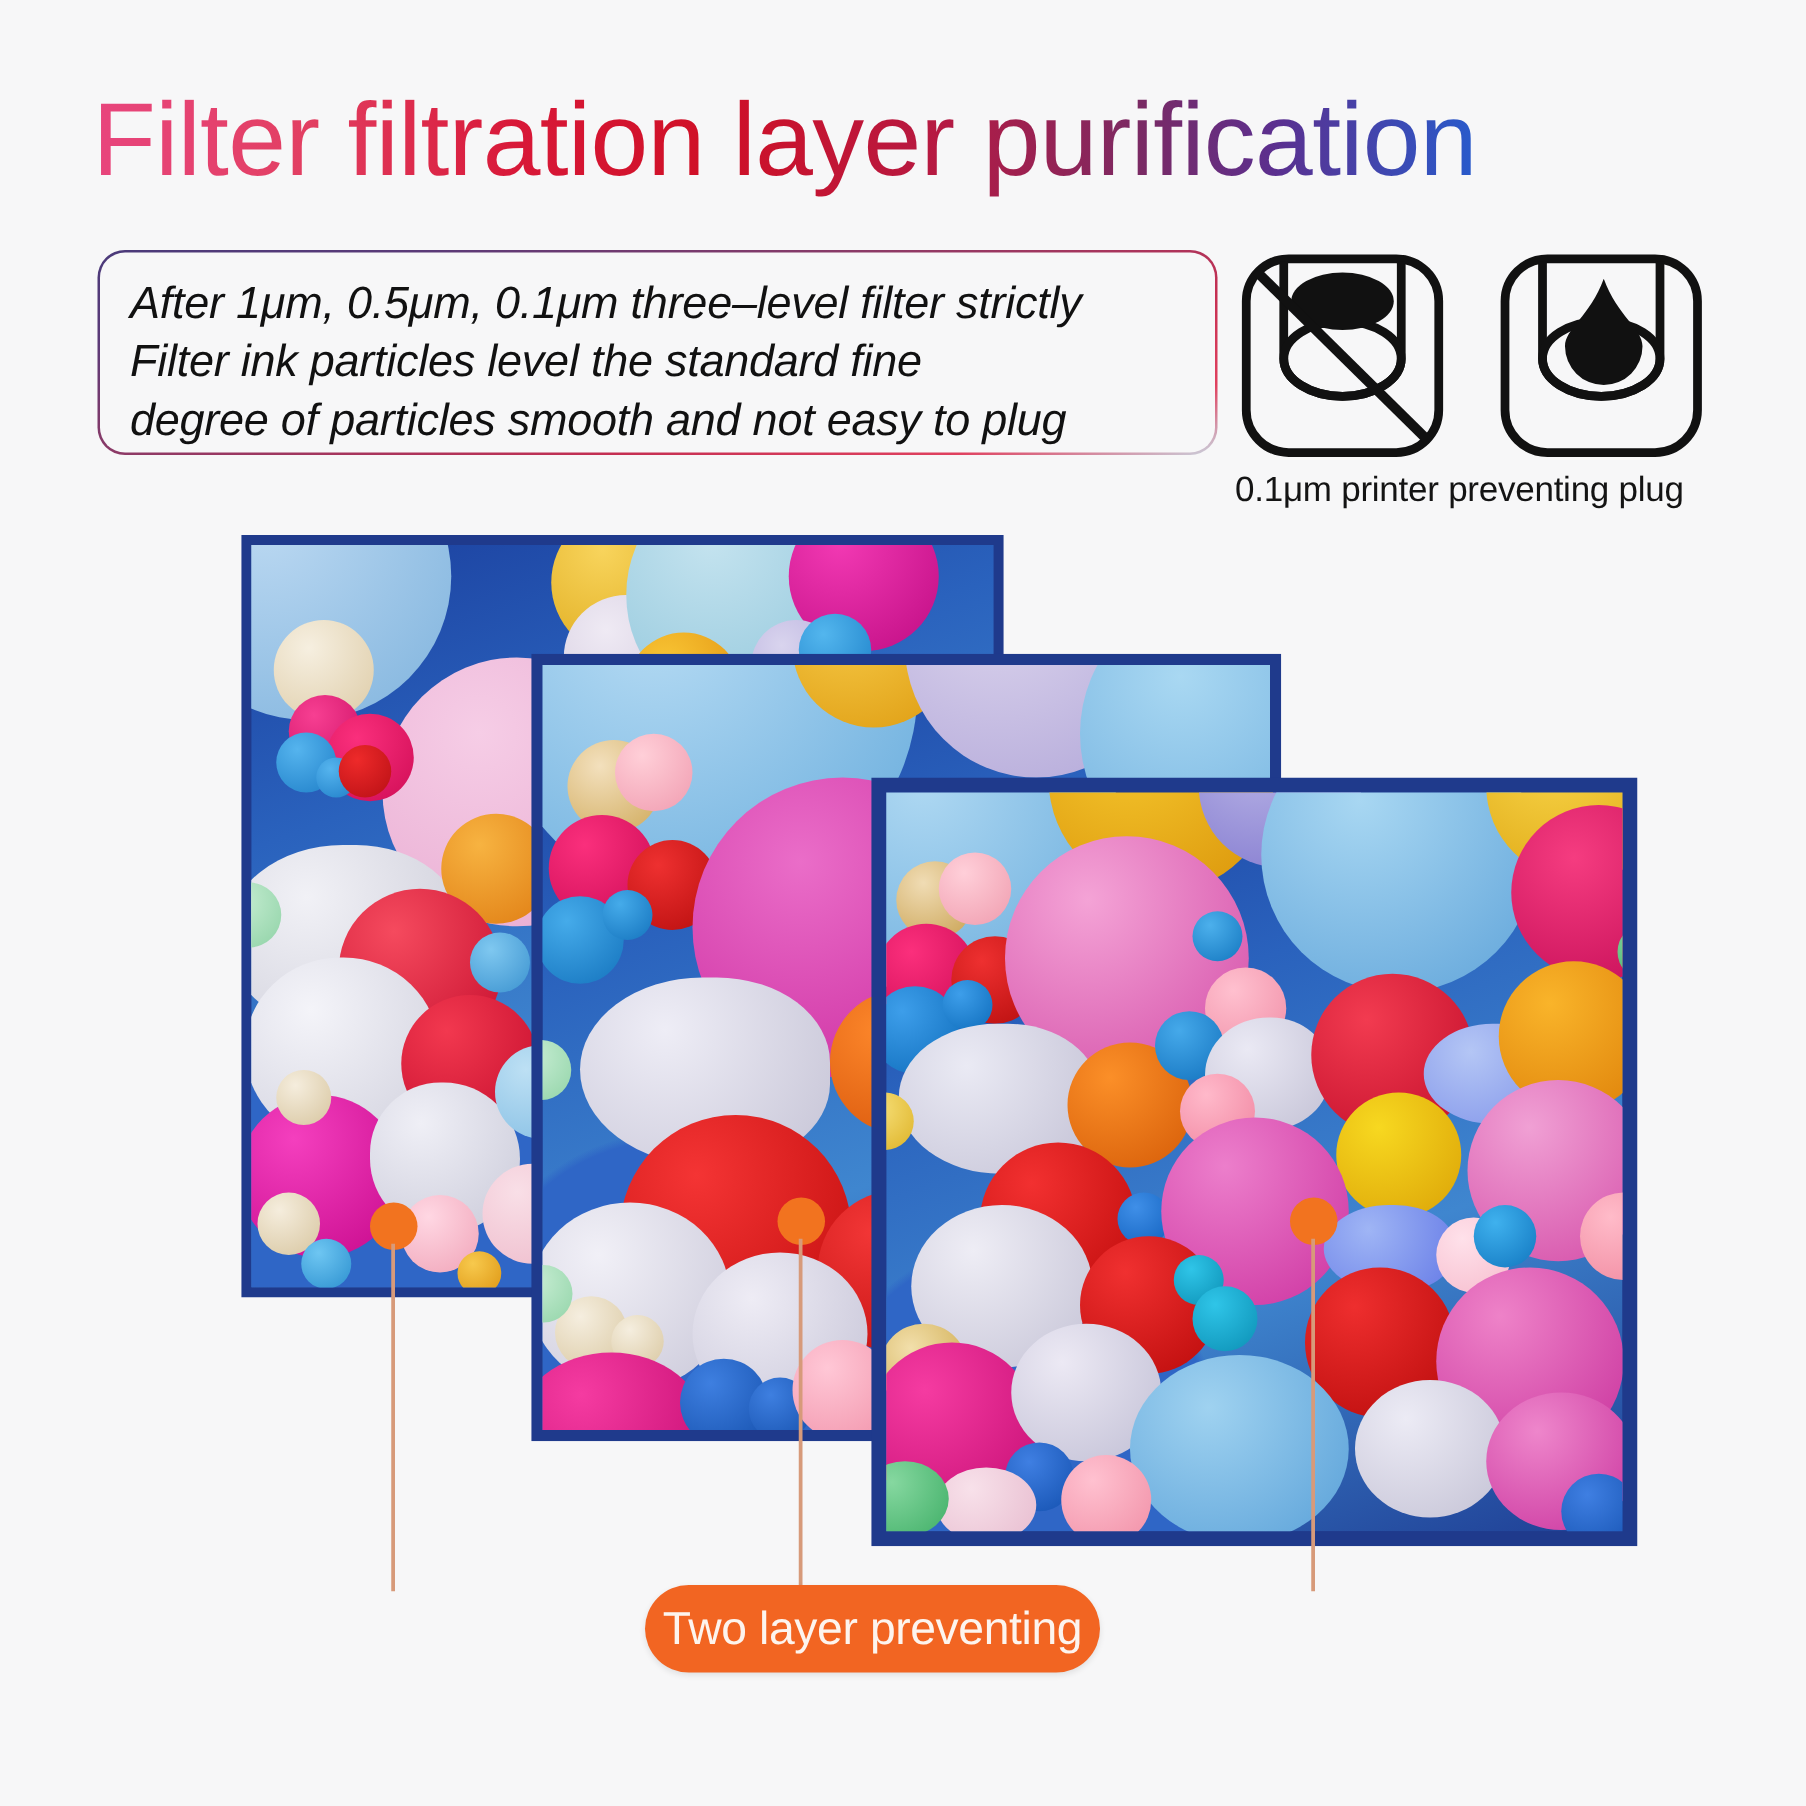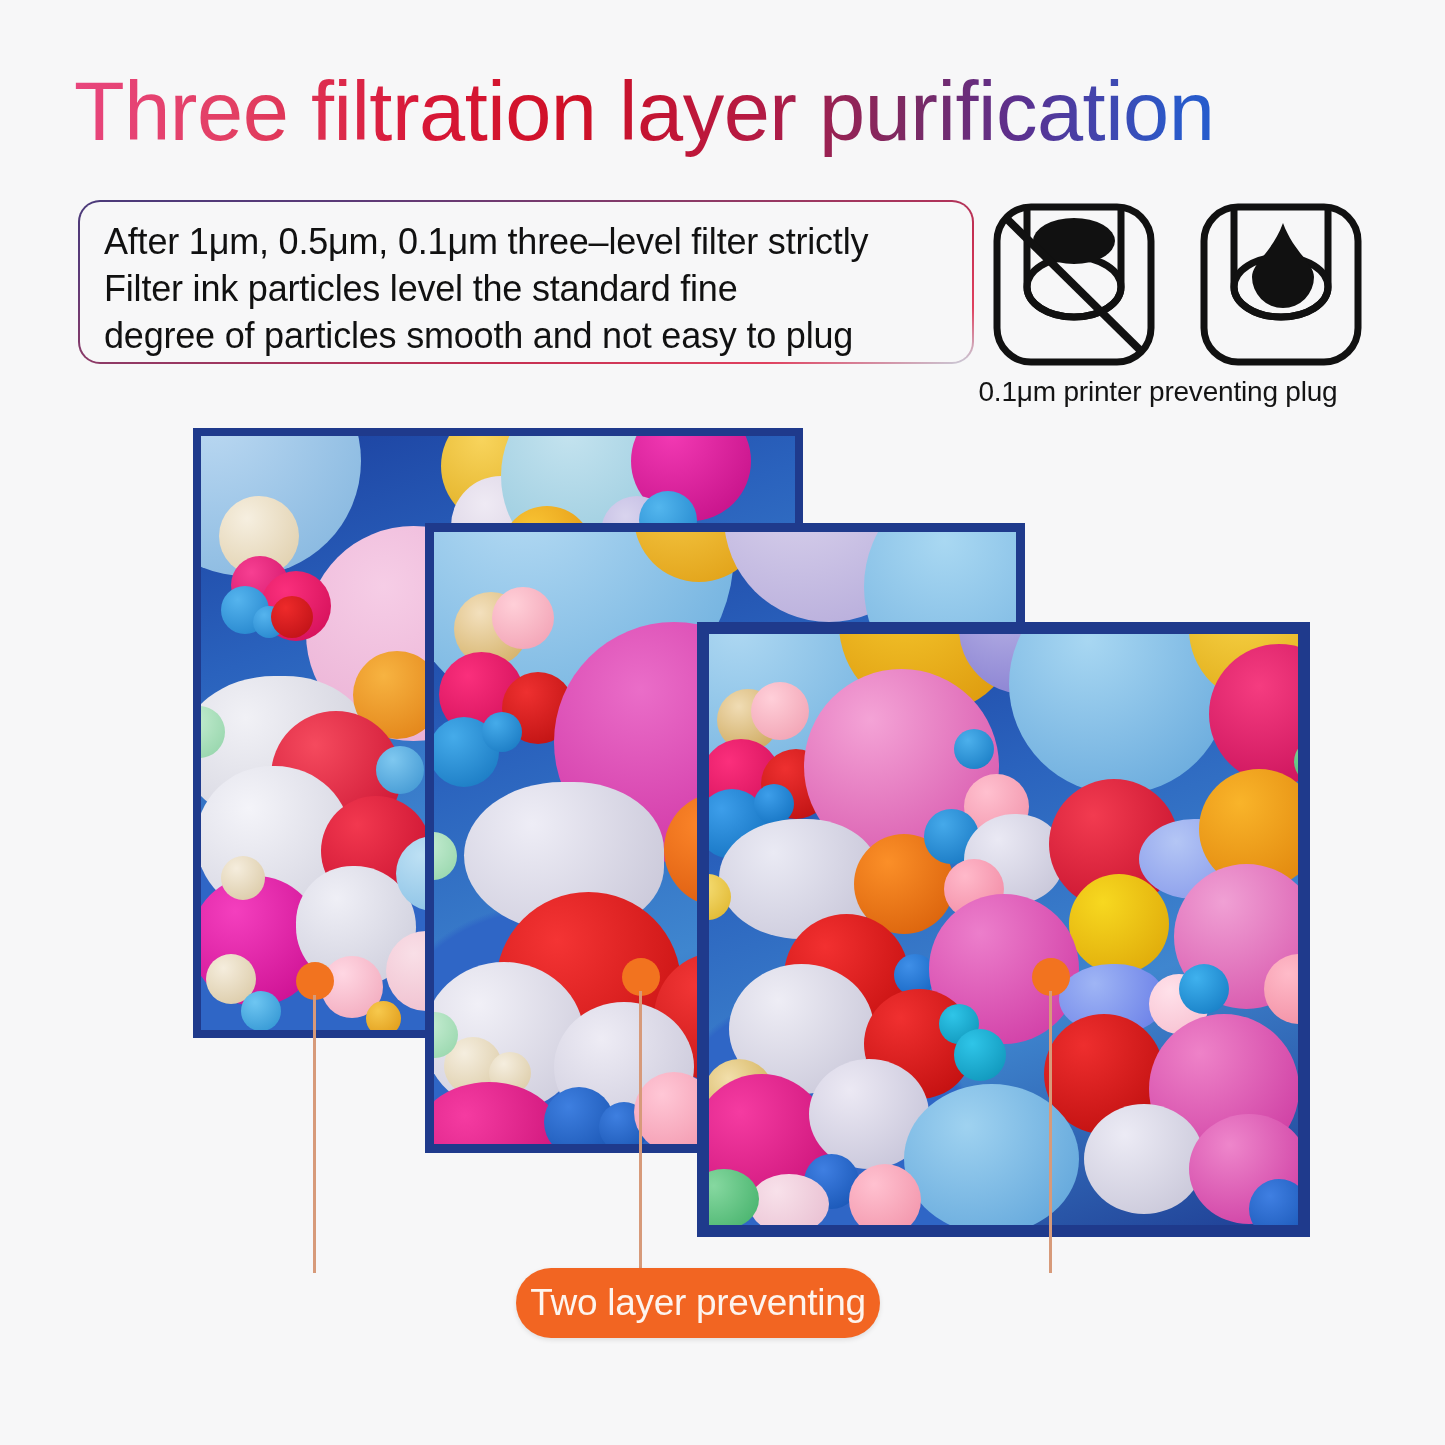--- a/index.html
+++ b/index.html
@@ -34,35 +34,36 @@
     padding: 2px;
     background: linear-gradient(165deg,
        #4a3a7a 0%, #5b3a78 18%, #8e3a66 42%,
        #c52f52 68%, #e0415f 86%, #c9d2de 100%);
   }
   #desc-box {
     width: 100%; height: 100%;
     background: #f7f7f8;
     border-radius: 20px;
     padding: 16px 22px 0 24px;
+    font-style: italic;
   }
   .desc-line {
     font-size: 36px; line-height: 47px; color: #111;
     white-space: nowrap; letter-spacing: -0.2px;
   }
 
   
   #icons { position: absolute; left: 991px; top: 201px; width: 390px; height: 172px; }
   .badge { position: absolute; top: 0; width: 166px; height: 167px; }
   .badge.b1 { left: 0; }
   .badge.b2 { left: 207px; }
   .badge svg { display: block; width: 166px; height: 167px; }
   #icon-caption {
-    position: absolute; left: 958px; top: 376px;
-    width: 400px; text-align: center;
+    position: absolute; left: 988px; top: 376px;
+    width: 400px; text-align: left;
     font-size: 28px; color: #141414; white-space: nowrap;
     letter-spacing: -0.2px;
   }
 
   
   .panel { position: absolute; overflow: hidden; }
   .panel .frame { position: absolute; inset: 0; background: #1f3a8c; }
   .panel .inner { position: absolute; overflow: hidden; }
   .panel .bg {
     position: absolute; inset: 0;
@@ -97,21 +98,21 @@
   }
   #pill1 { left: 116px; top: 1268px; width: 394px; }
   #pill2 { left: 516px; top: 1268px; width: 364px; }
   #pill3 { left: 898px; top: 1268px; width: 414px; }
 </style>
 </head>
 <body>
 
 <div id="stage">
 
-  <div id="title">Three filtration layer purification</div>
+  <div id="title">Filter filtration layer purification</div>
 
   <div id="desc-wrap">
     <div id="desc-box">
       <div class="desc-line">After 1μm, 0.5μm, 0.1μm three–level filter strictly</div>
       <div class="desc-line">Filter ink particles level the standard fine</div>
       <div class="desc-line">degree of particles smooth and not easy to plug</div>
     </div>
   </div>
 
   <div id="icons">

